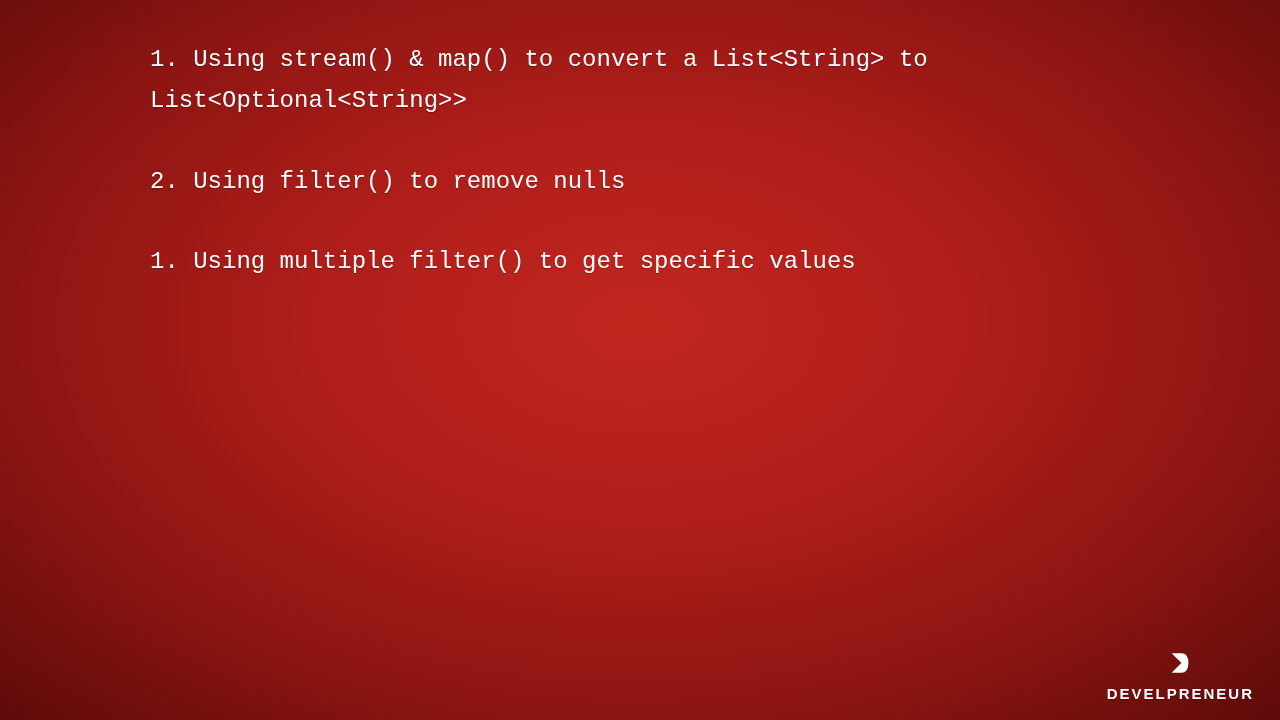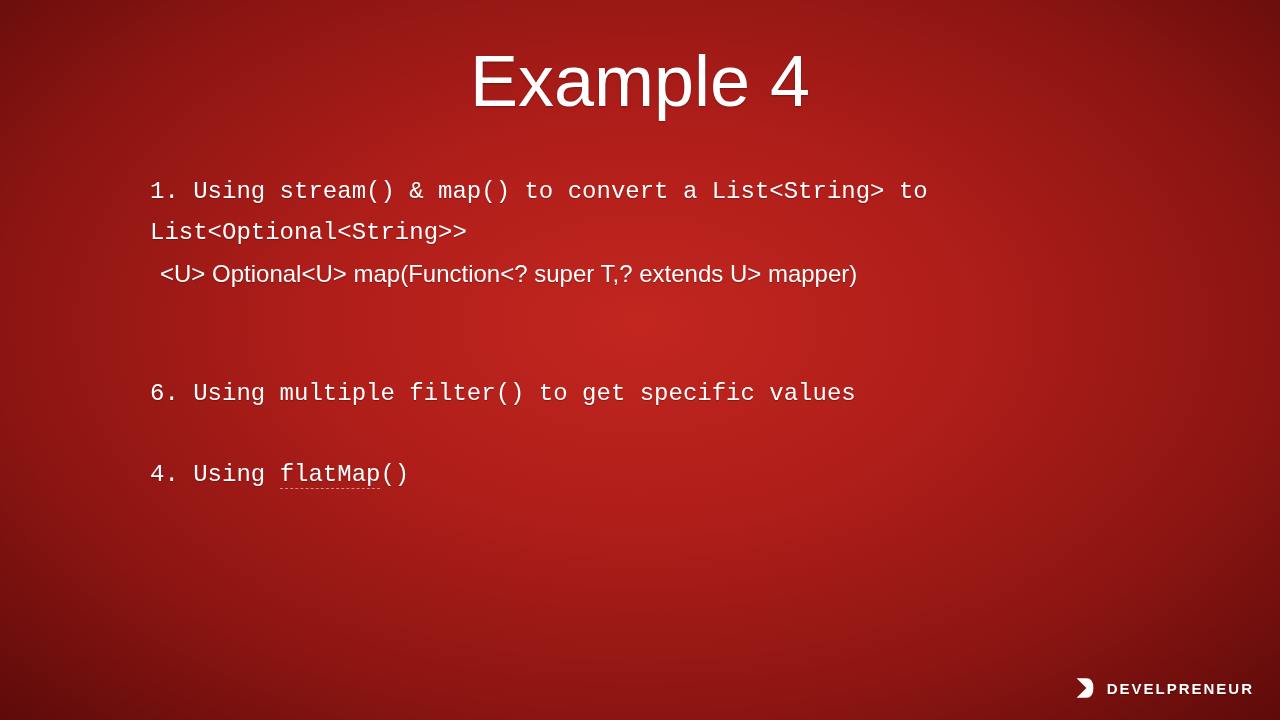--- a/index.html
+++ b/index.html
@@ -46,56 +46,53 @@
   .underlined {
     border-bottom: 1px dashed rgba(255,255,255,0.5);
   }
   .logo {
     position: absolute;
     right: 26px;
     bottom: 18px;
     display: flex;
     align-items: center;
     gap: 8px;
+    flex-direction: column;
   }
   .logo-text {
     font-size: 15px;
     letter-spacing: 2px;
     font-weight: 700;
     color: #ffffff;
     
     text-shadow: 0 1px 1px rgba(0,0,0,0.3);
   }
   .logo-mark svg {
     display: block;
   }
 </style>
 </head>
 <body>
 
 <div class="slide">
-  <h1 class="title">Example 4</h1>
 
   <div class="content">
 
     <p class="item-head">1. Using stream() &amp; map() to convert a List&lt;String&gt; to List&lt;Optional&lt;String&gt;&gt;</p>
-    <p class="item-sub">&lt;U&gt; Optional&lt;U&gt; map(Function&lt;? super T,? extends U&gt; mapper)</p>
 
     <div class="section-gap"></div>
 
+    <p class="item-head">2. Using filter() to remove nulls</p>
 
     <div class="section-gap"></div>
 
-    <p class="item-head">6. Using multiple filter() to get specific values</p>
+    <p class="item-head">1. Using multiple filter() to get specific values</p>
 
     <div class="section-gap"></div>
 
-    <p class="item-head">
-      <span>4. Using </span><span class="underlined">flatMap</span><span>()</span>
-    </p>
 
   </div>
 
   <div class="logo">
     <span class="logo-mark">
       <svg width="28" height="28" viewBox="0 0 100 100">
         <path d="M20 15 L55 15 Q80 15 80 50 Q80 85 55 85 L20 85 L55 50 Z" fill="#ffffff"></path>
       </svg>
     </span>
     <span class="logo-text">DEVELPRENEUR</span>

